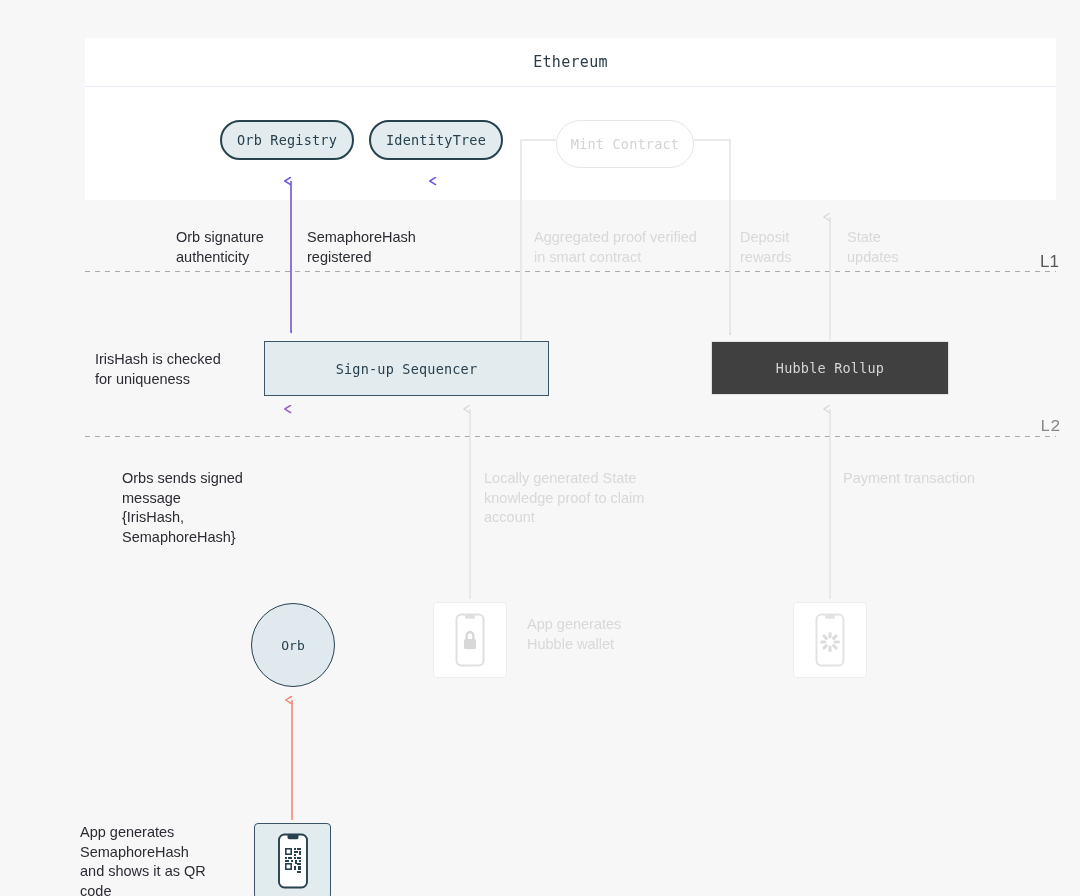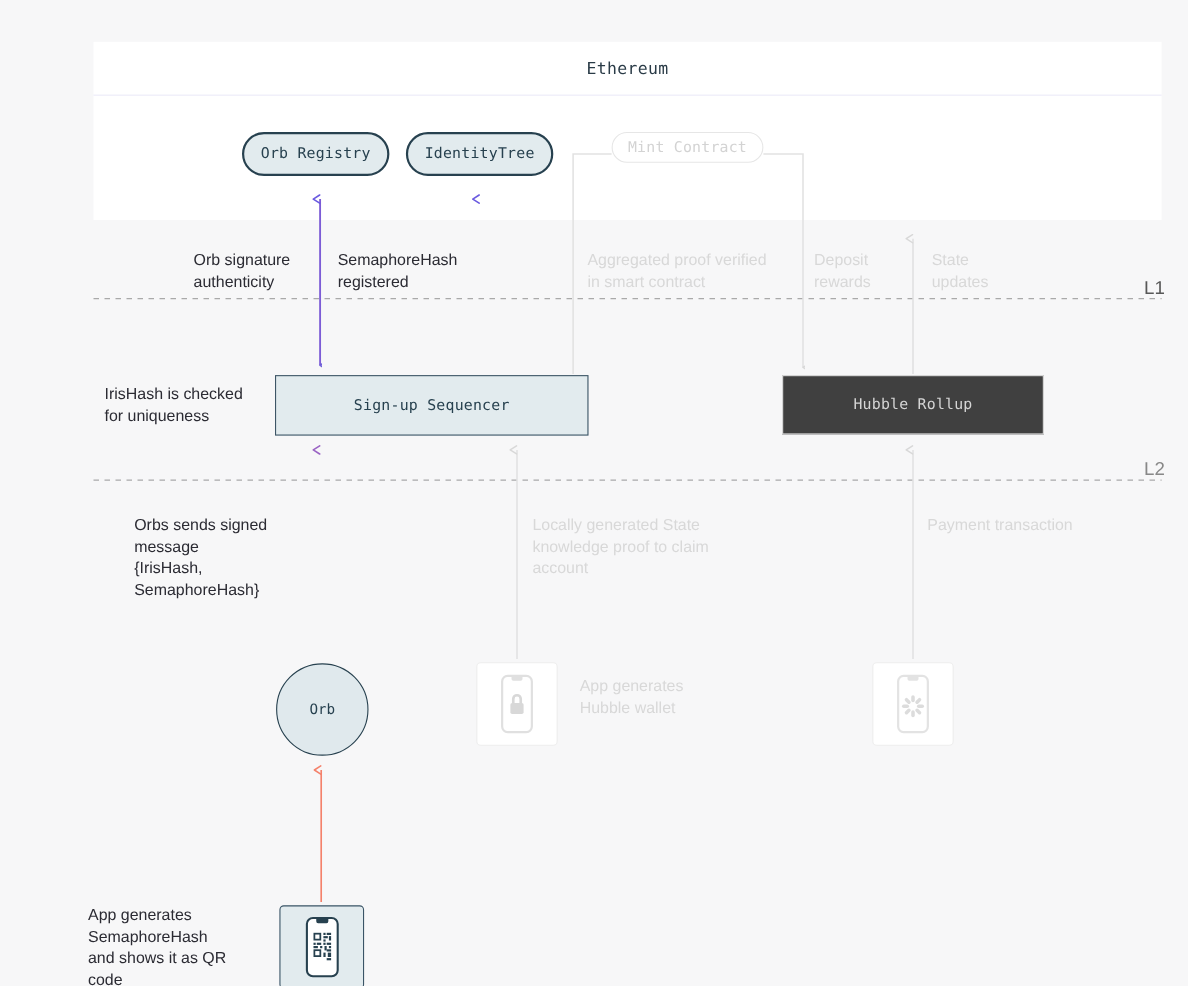--- a/index.html
+++ b/index.html
@@ -75,21 +75,21 @@
     border: 2px solid #27414f;
     color: #27414f;
   }
   .pill.ghost {
     background: #ffffff;
     border: 1.6px solid #e6e6e6;
     color: #d3d3d3;
   }
   #pill-orb-registry { left: 220px; top: 92px;  width: 134px; height: 40px; }
   #pill-identity-tree { left: 369px; top: 92px;  width: 134px; height: 40px; }
-  #pill-mint-contract { left: 556px; top: 92px;  width: 138px; height: 28px; }
+  #pill-mint-contract { left: 556px; top: 92px;  width: 138px; height: 48px; }
 
   
   .box {
     position: absolute;
     display: flex;
     align-items: center;
     justify-content: center;
     font-family: "DejaVu Sans Mono", "Liberation Mono", monospace;
     font-size: 13.5px;
     letter-spacing: 0.2px;
@@ -98,21 +98,21 @@
   .box.active {
     background: #e2ebee;
     border: 1.6px solid #3d5566;
     color: #27414f;
   }
   .box.ghost {
     background: #404040;
     border: 1.6px solid #e2e2e2;
     color: #d5d5d5;
   }
-  #box-sequencer { left: 250px; top: 313px; width: 285px; height: 55px; }
+  #box-sequencer { left: 264px; top: 313px; width: 285px; height: 55px; }
   #box-hubble    { left: 711px; top: 313px; width: 238px; height: 54px; }
 
   
   #orb-node {
     position: absolute;
     left: 251px;
     top: 575px;
     width: 84px;
     height: 84px;
     border-radius: 50%;
@@ -150,21 +150,21 @@
     color: #2b2b33;
     white-space: pre-line;
   }
   .note.dim { color: #d8d8d8; }
 
   .layer-label {
     position: absolute;
     font-size: 17px;
     color: #585858;
   }
-  .layer-label.dimmer { color: #888; }
+  .layer-label.dimmer { color: #888; font-family: Liberation Mono, monospace; }
 </style>
 </head>
 <body>
 
 <div id="stage">
 
   <div class="eth-panel"></div>
   <div class="eth-divider"></div>
   <div class="eth-title">Ethereum</div>
 

